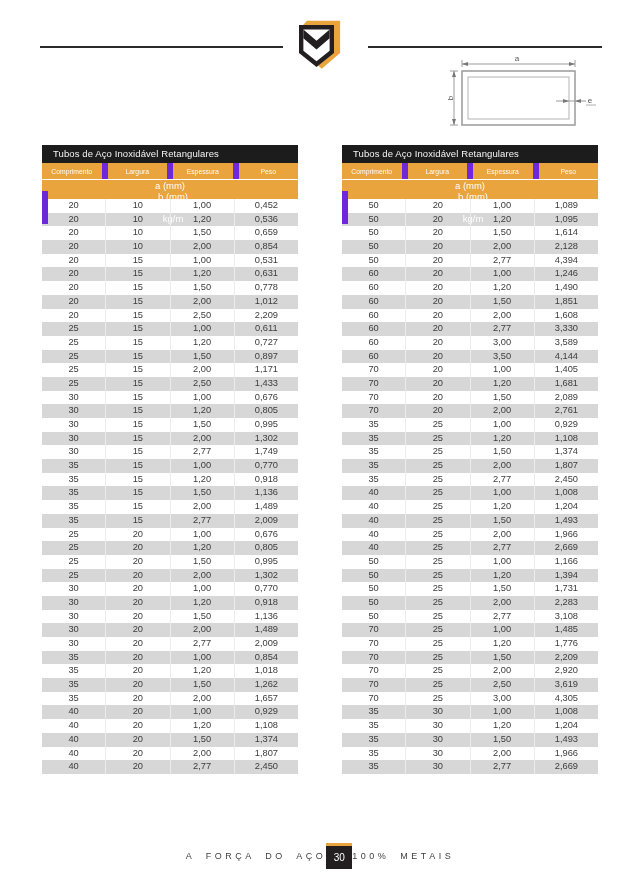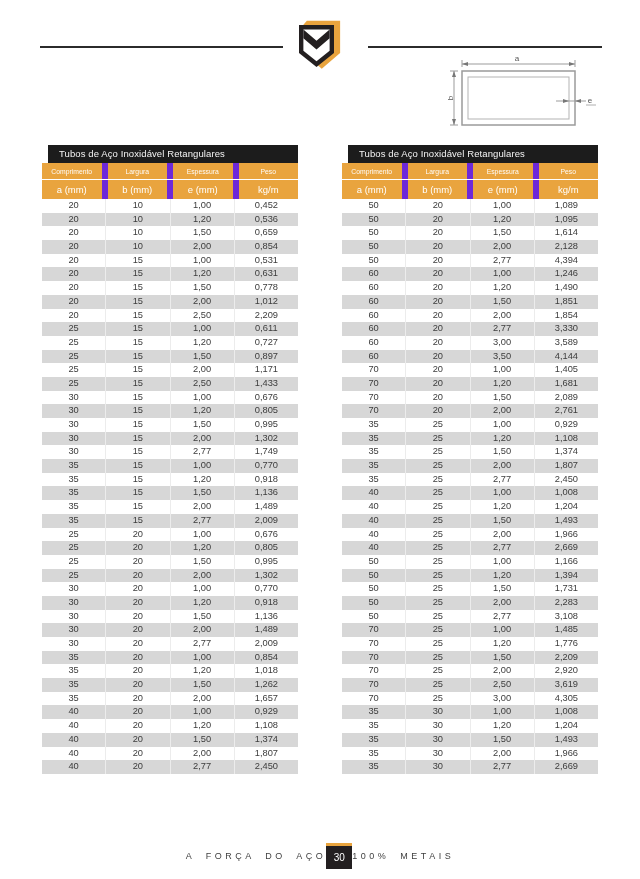--- a/index.html
+++ b/index.html
@@ -21,26 +21,26 @@
   }
   
   .diagram { position:absolute; left:446px; top:54px; }
   .diagram text { font-family:"Liberation Sans", sans-serif; font-size:8px; fill:#555; }
   
   .spec-table { position:absolute; top:145px; width:256px; font-family:"Liberation Sans", sans-serif; }
   .spec-table.t0 { left:42px; }
   .spec-table.t1 { left:342px; }
   .tbar {
     height:18px; line-height:18px; background:#1c1c1c; color:#f5f5f5;
-    font-size:9.5px; padding-left:11px; letter-spacing:0.1px;margin-left:6px;
+    font-size:9.5px; padding-left:11px; letter-spacing:0.1px;
   }
   .hrow { display:flex; background:#e9a43e; }
   .hrow1 { height:17px; border-bottom:1px solid #ffffff; }
   .hrow1 .hcell { font-size:6.8px; color:rgba(255,255,255,0.96); }
-  .hrow2 { height:19px; }
+  .hrow2 { height:19px;flex-direction:column; }
   .hrow2 .hcell { font-size:9.5px; color:#ffffff; }
   .hcell { flex:1; display:flex; align-items:center; justify-content:center; }
   .hcell + .hcell { border-left:6px solid #6d28d9; }
   .tbody { }
   .trow { display:flex; height:13.7px; background:#ffffff; }
   .trow:nth-child(even) { background:#d7d7d7; }
   .tcell {
     flex:1; text-align:center; font-size:9.3px; line-height:13.7px; color:#3c3c3c;
   }
   .tcell + .tcell { border-left:1px solid #ececec; }
@@ -428,21 +428,21 @@
         <div class="trow">
           <div class="tcell">60</div>
           <div class="tcell">20</div>
           <div class="tcell">1,50</div>
           <div class="tcell">1,851</div>
         </div>
         <div class="trow">
           <div class="tcell">60</div>
           <div class="tcell">20</div>
           <div class="tcell">2,00</div>
-          <div class="tcell">1,854</div>
+          <div class="tcell">1,608</div>
         </div>
         <div class="trow">
           <div class="tcell">60</div>
           <div class="tcell">20</div>
           <div class="tcell">2,77</div>
           <div class="tcell">3,330</div>
         </div>
         <div class="trow">
           <div class="tcell">60</div>
           <div class="tcell">20</div>

